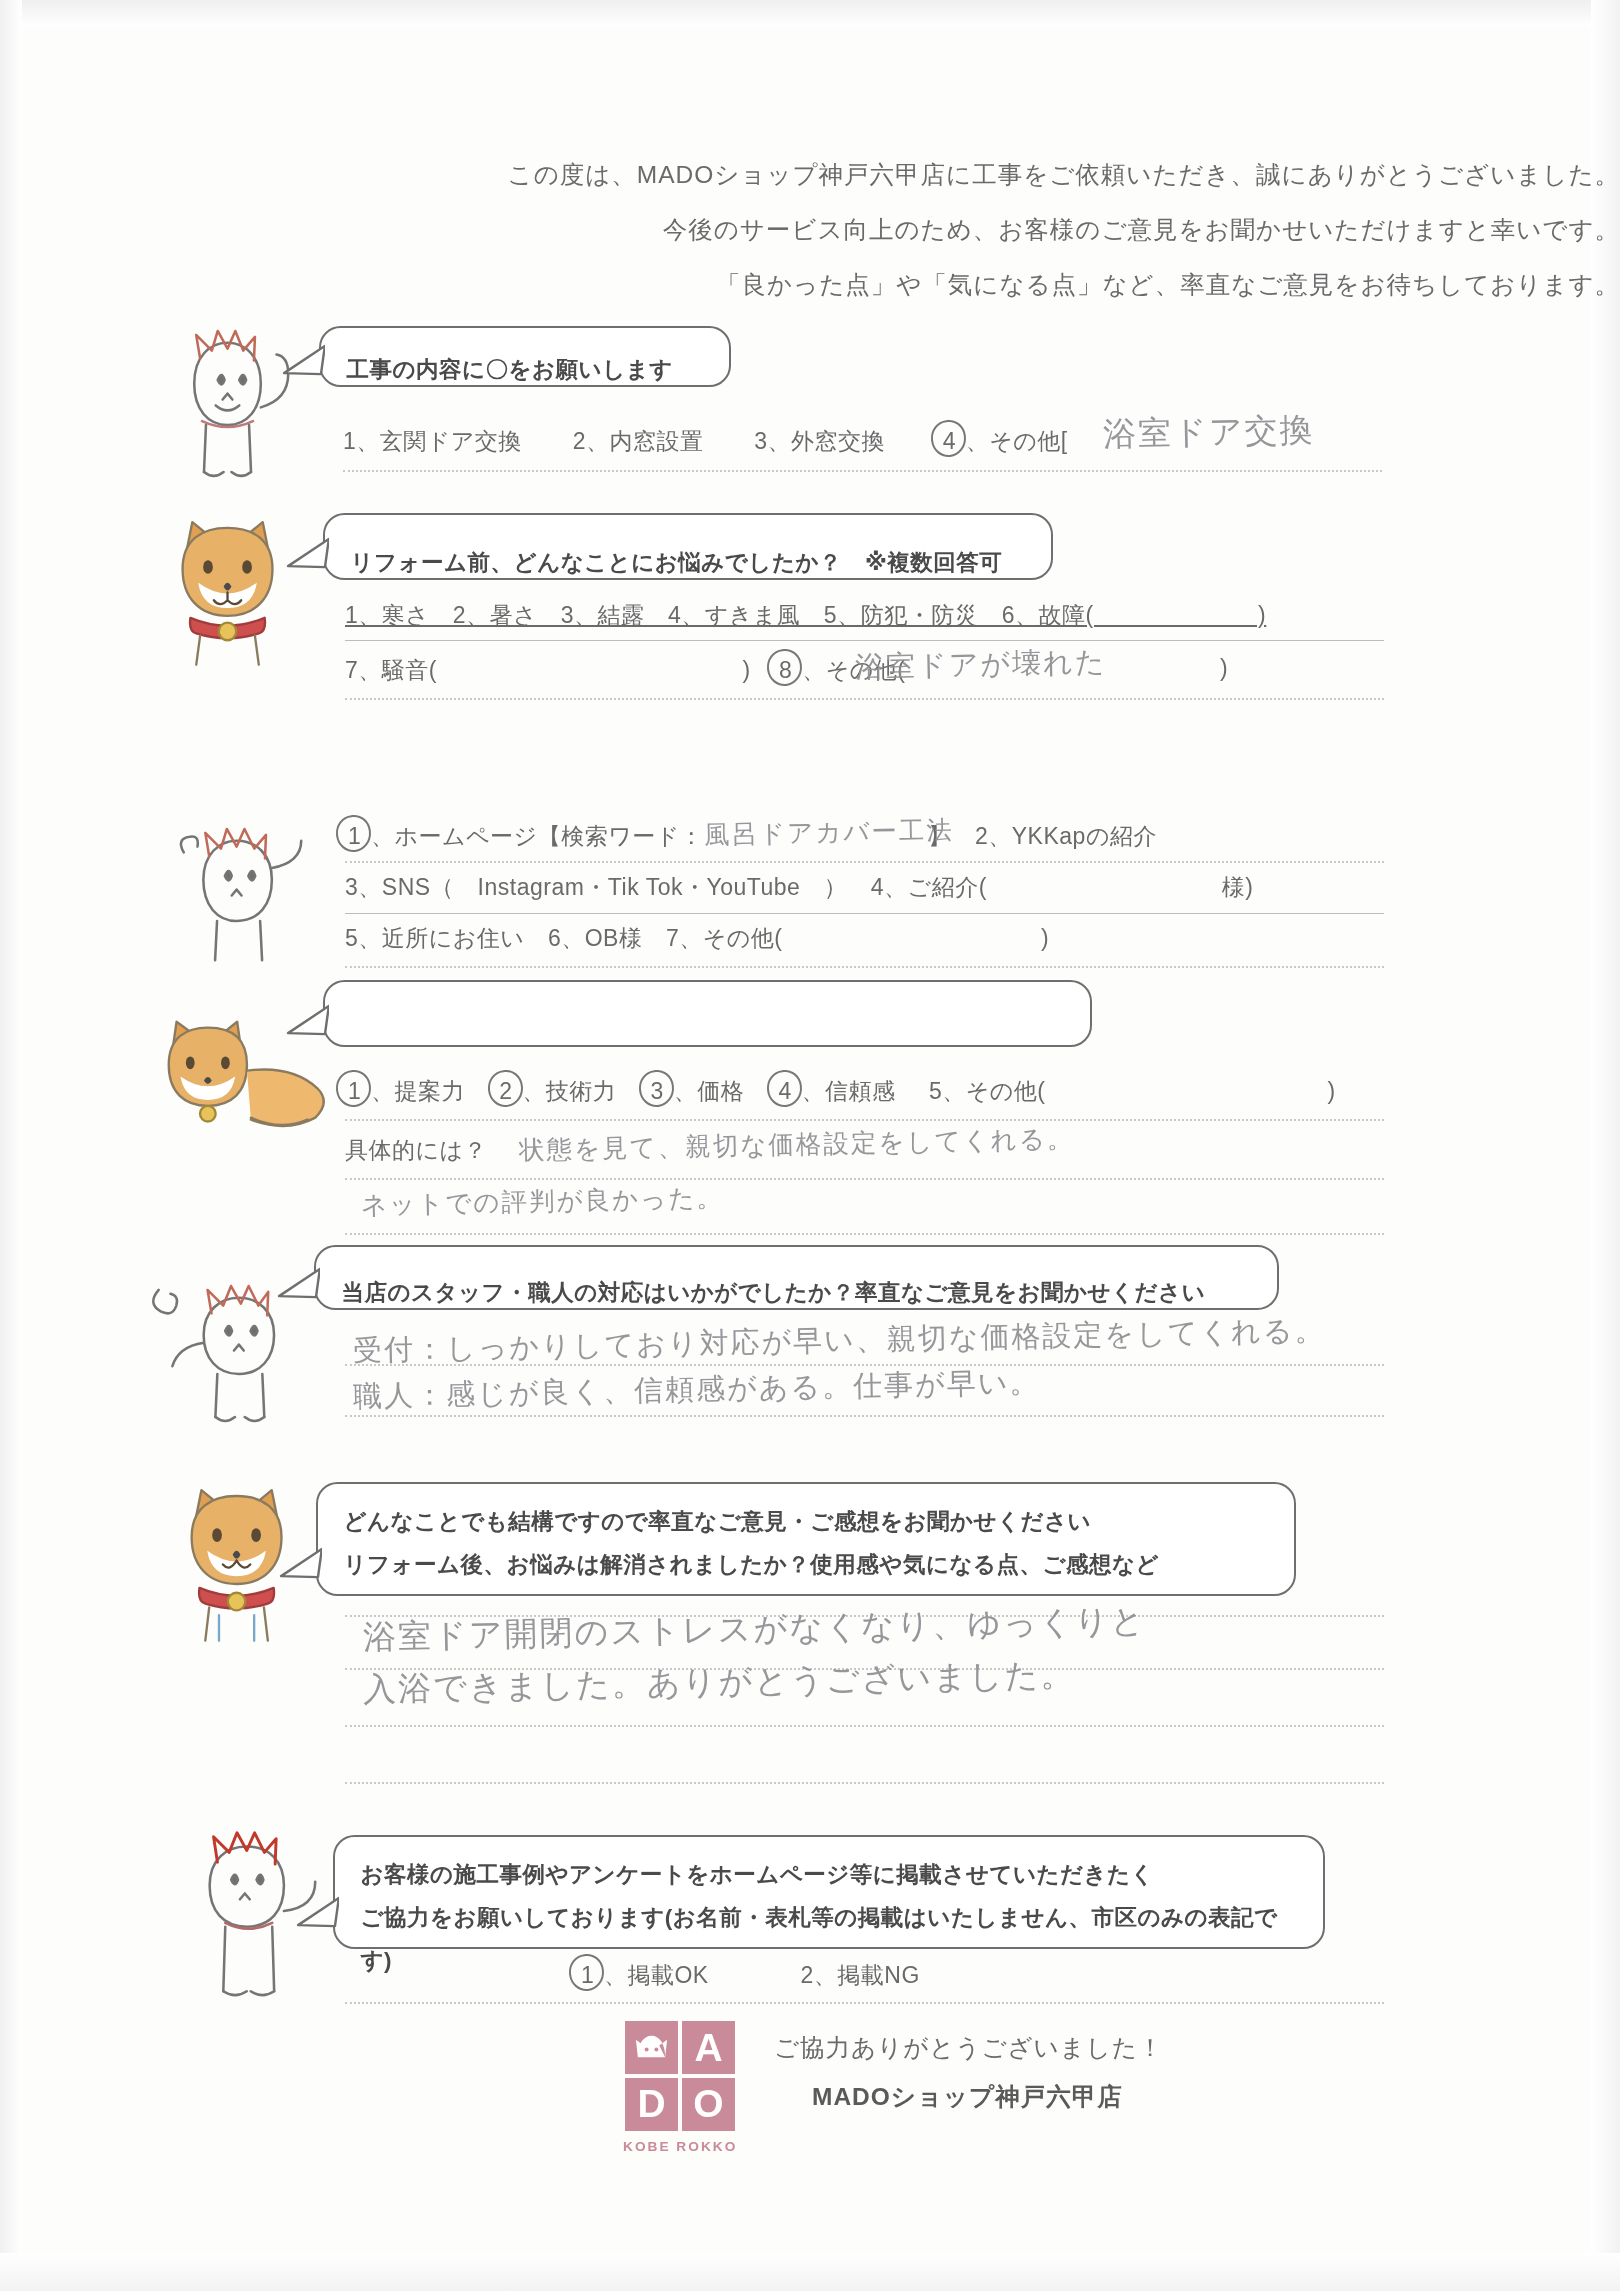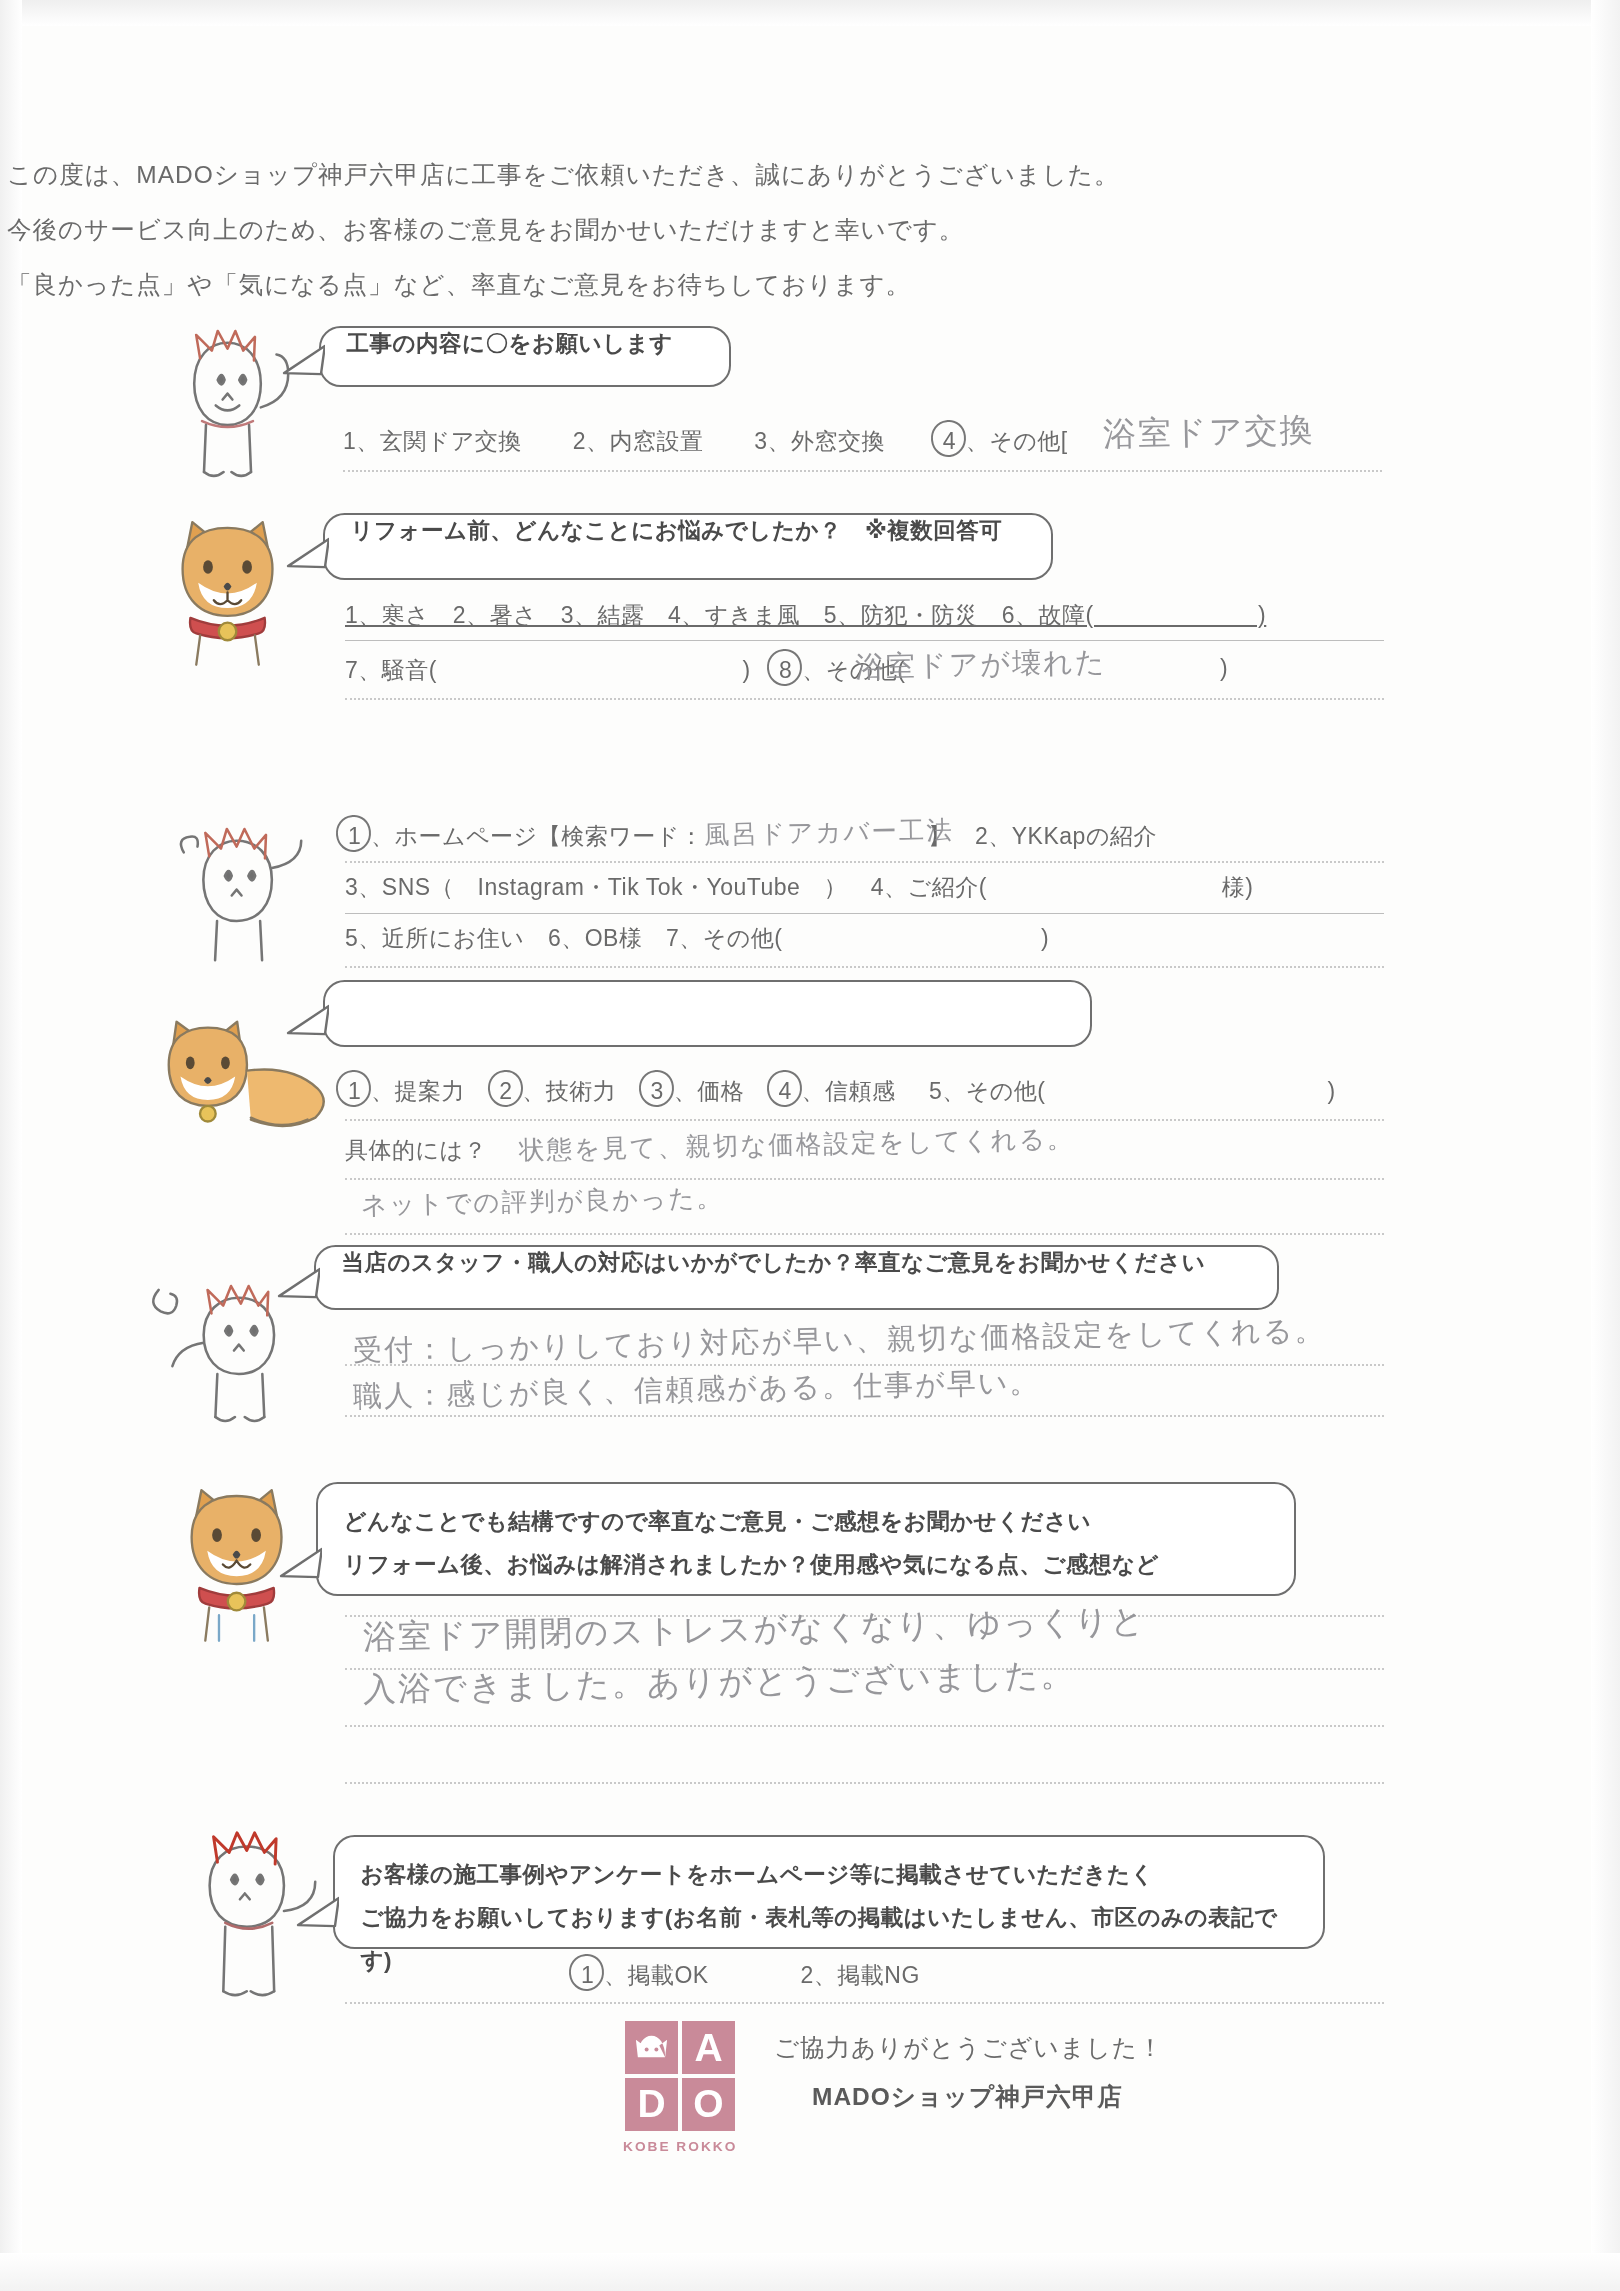--- a/index.html
+++ b/index.html
@@ -20,39 +20,39 @@
     background:linear-gradient(#efefef,#ffffff);}
   .scan-edge-left{position:absolute;top:0;bottom:0;left:0;width:21.6px;
     background:linear-gradient(90deg,#f0f0f0,#ffffff);}
   .scan-edge-right{position:absolute;top:0;bottom:0;right:0;width:29px;
     background:linear-gradient(270deg,#f2f2f2,#ffffff);}
   .scan-edge-bottom{position:absolute;bottom:0;left:0;right:0;height:39px;
     background:linear-gradient(0deg,#f2f2f2,#ffffff);}
 
   .intro{
     position:absolute;left:7px;right:0;top:147px;
-    text-align:left;
+    text-align:right;
     color:#6a6a6a;
     font-size:24.5px;
     line-height:55px;
     letter-spacing:1px;
   }
   .intro div{white-space:nowrap;}
 
   
   .bubble{
     position:absolute;
     border:2.5px solid #6f6f6f;
     border-radius:21.6px;
     background:#ffffff;
     color:#4a4a4a;
     font-weight:bold;
     font-size:22.5px;
     display:flex;
-    align-items:flex-start;
+    align-items:flex-end;
     padding:0 25.5px;
     box-sizing:border-box;
     letter-spacing:0.5px;
   }
   .bubble.multi{
     display:block;
     padding:15.7px 25.5px;
     line-height:43px;
   }
   .tail-b{

